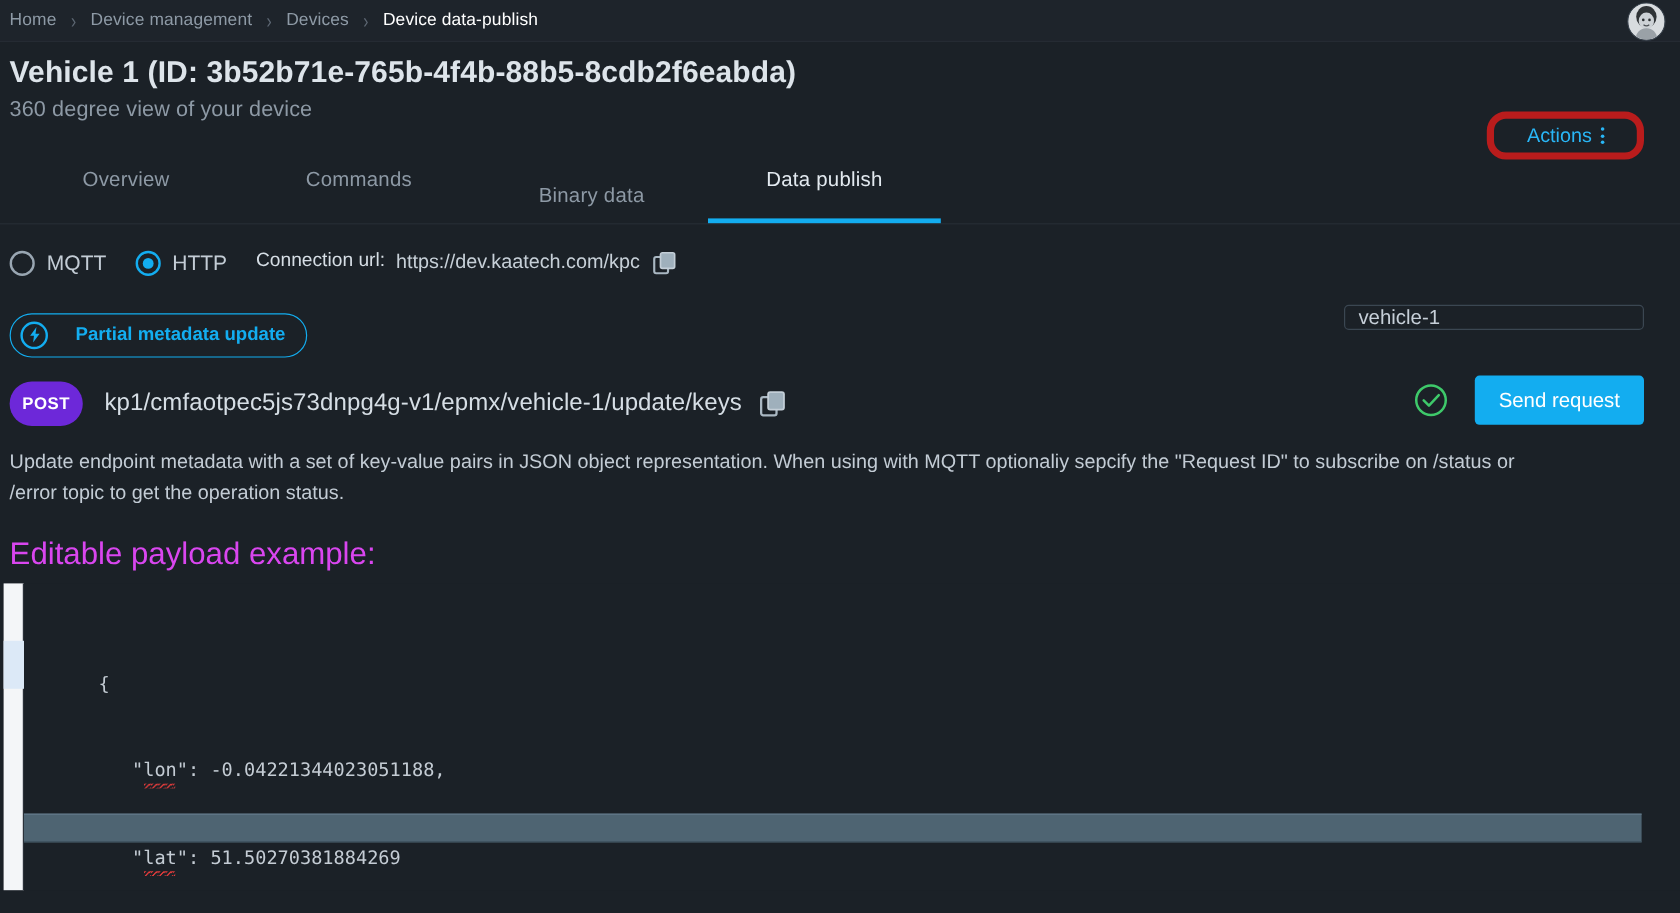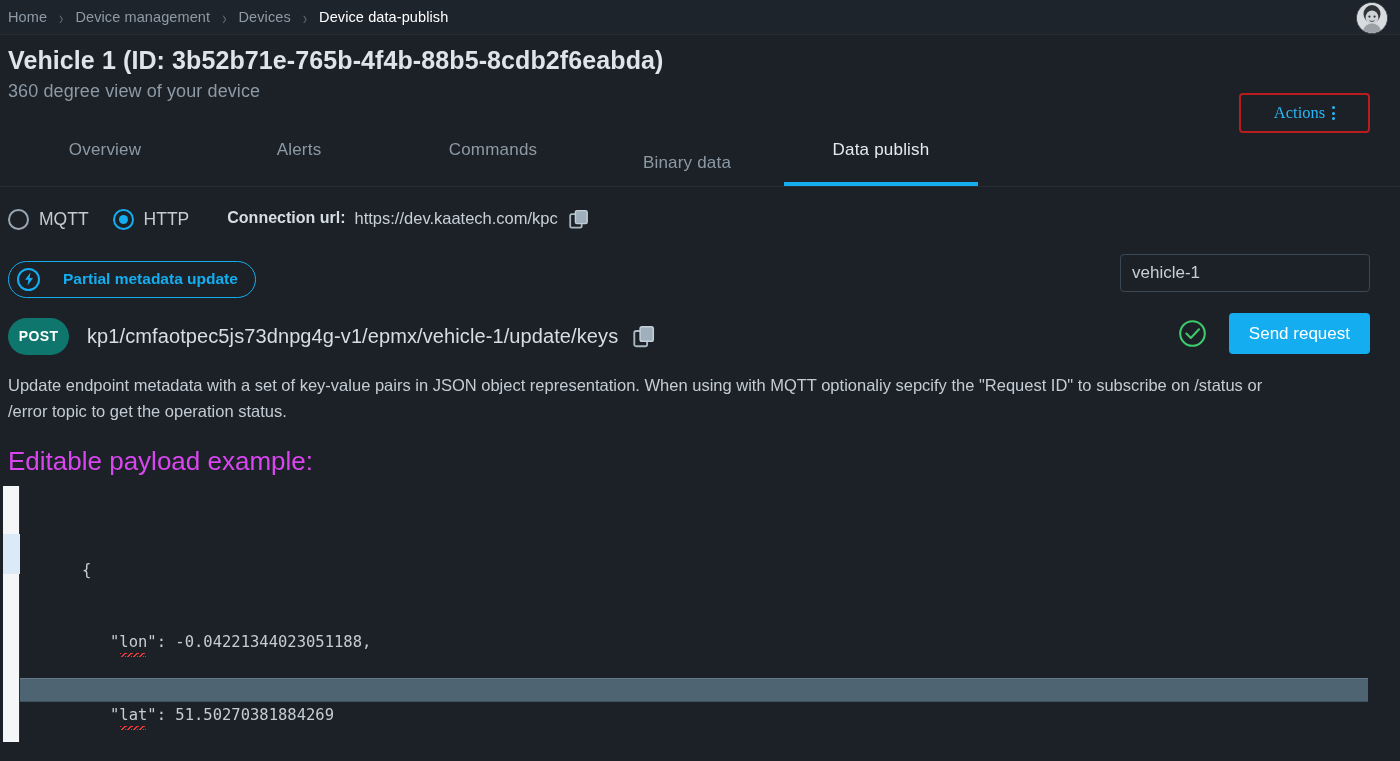--- a/index.html
+++ b/index.html
@@ -65,26 +65,26 @@
     color: #8d99a5;
     margin-top: 5px;
     letter-spacing: 0.1px;
   }
   .actions-btn {
     position: absolute;
     right: 30px;
     top: 58px;
     height: 40px;
     min-width: 131px;
-    border: 2px solid #b91c1c;
-    border-radius: 4px;
+    border: 6px solid #b91c1c;
+    border-radius: 16px;
     background: transparent;
     color: #29b6f6;
     font-size: 16.5px;
-    font-family: Liberation Serif, serif;
+    font-family: Liberation Sans, sans-serif;
     display: flex;
     align-items: center;
     justify-content: center;
     gap: 7px;
     cursor: pointer;
   }
   .dots-v {
     display: inline-flex;
     flex-direction: column;
     gap: 2.5px;
@@ -156,23 +156,22 @@
     content: "";
     position: absolute;
     left: 4px; top: 4px;
     width: 9px; height: 9px;
     border-radius: 50%;
     background: #13adf0;
   }
   .radio-label { font-size: 17.5px; color: #c3ccd5; }
   .conn-label {
     font-size: 16px;
-    font-weight: bold;
+    font-weight: normal;
     color: #d6dee5;
-    margin-left: 14px;
   }
   .conn-url {
     font-size: 16.5px;
     color: #c7d0d8;
     margin-left: 9px;
   }
   .copy-icon {
     margin-left: 11px;
     cursor: pointer;
     display: inline-flex;
@@ -207,41 +206,41 @@
     border: 2px solid #13adf0;
     display: inline-flex;
     align-items: center;
     justify-content: center;
   }
   .name-input {
     position: absolute;
     right: 30px;
     top: 5px;
     width: 250px;
-    height: 38px;
+    height: 21px;
     background: transparent;
     border: 1px solid #3b4752;
     border-radius: 4px;
     color: #c6cfd8;
     font-size: 17px;
     font-family: "Liberation Sans", sans-serif;
     padding: 0 11px;
     outline: none;
   }
 
   
   .endpoint-row {
     position: relative;
     height: 54px;
     display: flex;
     align-items: center;
     padding-left: 8px;
   }
   .method-badge {
-    background: #0f766e;
+    background: #6d28d9;
     color: #fff;
     font-size: 14px;
     font-weight: bold;
     letter-spacing: 0.4px;
     border-radius: 20px;
     width: 61px; height: 37px;
     display: flex;
     align-items: center;
     justify-content: center;
     cursor: pointer;
@@ -387,23 +386,20 @@
         <i></i>
         <i></i>
         <i></i>
       </span>
   </button>
 </div>
 
 <div class="tabs">
   <div class="tab tab-0">
     <span>Overview</span>
-  </div>
-  <div class="tab tab-1">
-    <span>Alerts</span>
   </div>
   <div class="tab tab-2">
     <span>Commands</span>
   </div>
   <div class="tab tab-3">
     <span>Binary data</span>
   </div>
   <div class="tab tab-4 active">
     <span>Data publish</span>
   </div>

